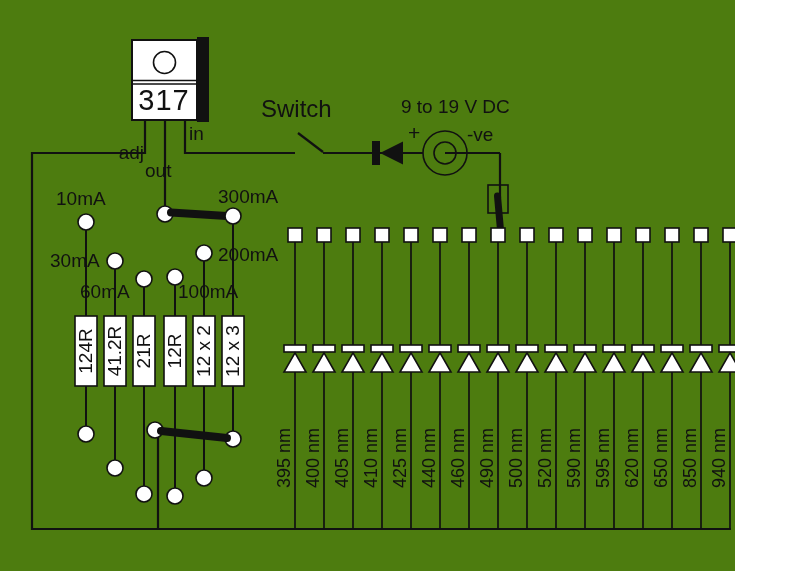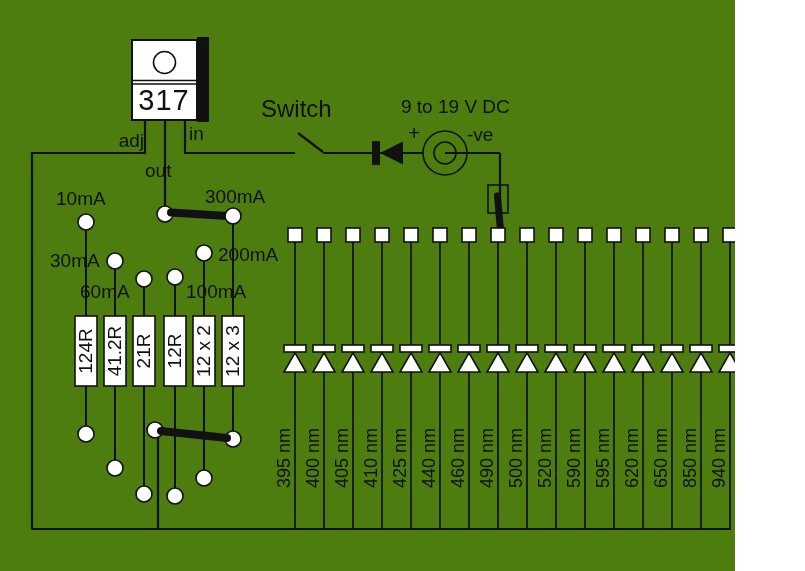--- a/index.html
+++ b/index.html
@@ -9,21 +9,21 @@
     overflow:hidden;
     text-decoration:underline;
   }
   .stage svg{position:absolute;left:0;top:0;}
   .lbl{
     position:absolute;white-space:nowrap;color:#111111;
     font-size:19px;line-height:22px;
   }
   .lbl.big{font-size:29px;line-height:30px;font-weight:500;letter-spacing:1px;}
   .lbl.center{text-align:center;}
-  .lbl.right{text-align:right;}
+  .lbl.right{text-align:right;margin-top:12px;}
   
   .rot{
     position:absolute;height:22px;line-height:22px;text-align:center;
     transform:rotate(-90deg);transform-origin:center center;
     font-size:19px;color:#111111;white-space:nowrap;
   }
   .rot.wl{font-size:18px;width:64px;}
   .rot.res{font-size:19px;width:70px;}
 </style>
 </head>
@@ -168,23 +168,23 @@
   <div class="lbl" style="left:189px;top:123px;">in</div>
 
   <div class="lbl" style="left:261px;top:98px;font-size:24px;">Switch</div>
   <div class="lbl" style="left:401px;top:96px;">9 to 19 V DC</div>
   <div class="lbl" style="left:408px;top:122px;font-size:21px;">+</div>
   <div class="lbl" style="left:467px;top:124px;">-ve</div>
 
   <div class="lbl" style="left:56px;top:188px;">10mA</div>
   <div class="lbl" style="left:50px;top:250px;">30mA</div>
   <div class="lbl" style="left:80px;top:281px;">60mA</div>
-  <div class="lbl" style="left:186px;top:281px;">100mA</div>
+  <div class="lbl" style="left:178px;top:281px;">100mA</div>
   <div class="lbl" style="left:218px;top:244px;">200mA</div>
-  <div class="lbl" style="left:205px;top:186px;">300mA</div>
+  <div class="lbl" style="left:218px;top:186px;">300mA</div>
 
   <div class="rot res" style="left:51px;top:340px;">124R</div>
   <div class="rot res" style="left:80px;top:340px;">41.2R</div>
   <div class="rot res" style="left:109px;top:340px;">21R</div>
   <div class="rot res" style="left:140px;top:340px;">12R</div>
   <div class="rot res" style="left:169px;top:340px;">12 x 2</div>
   <div class="rot res" style="left:198px;top:340px;">12 x 3</div>
 
   <div class="rot wl" style="left:252px;top:447px;">395 nm</div>
   <div class="rot wl" style="left:281px;top:447px;">400 nm</div>

